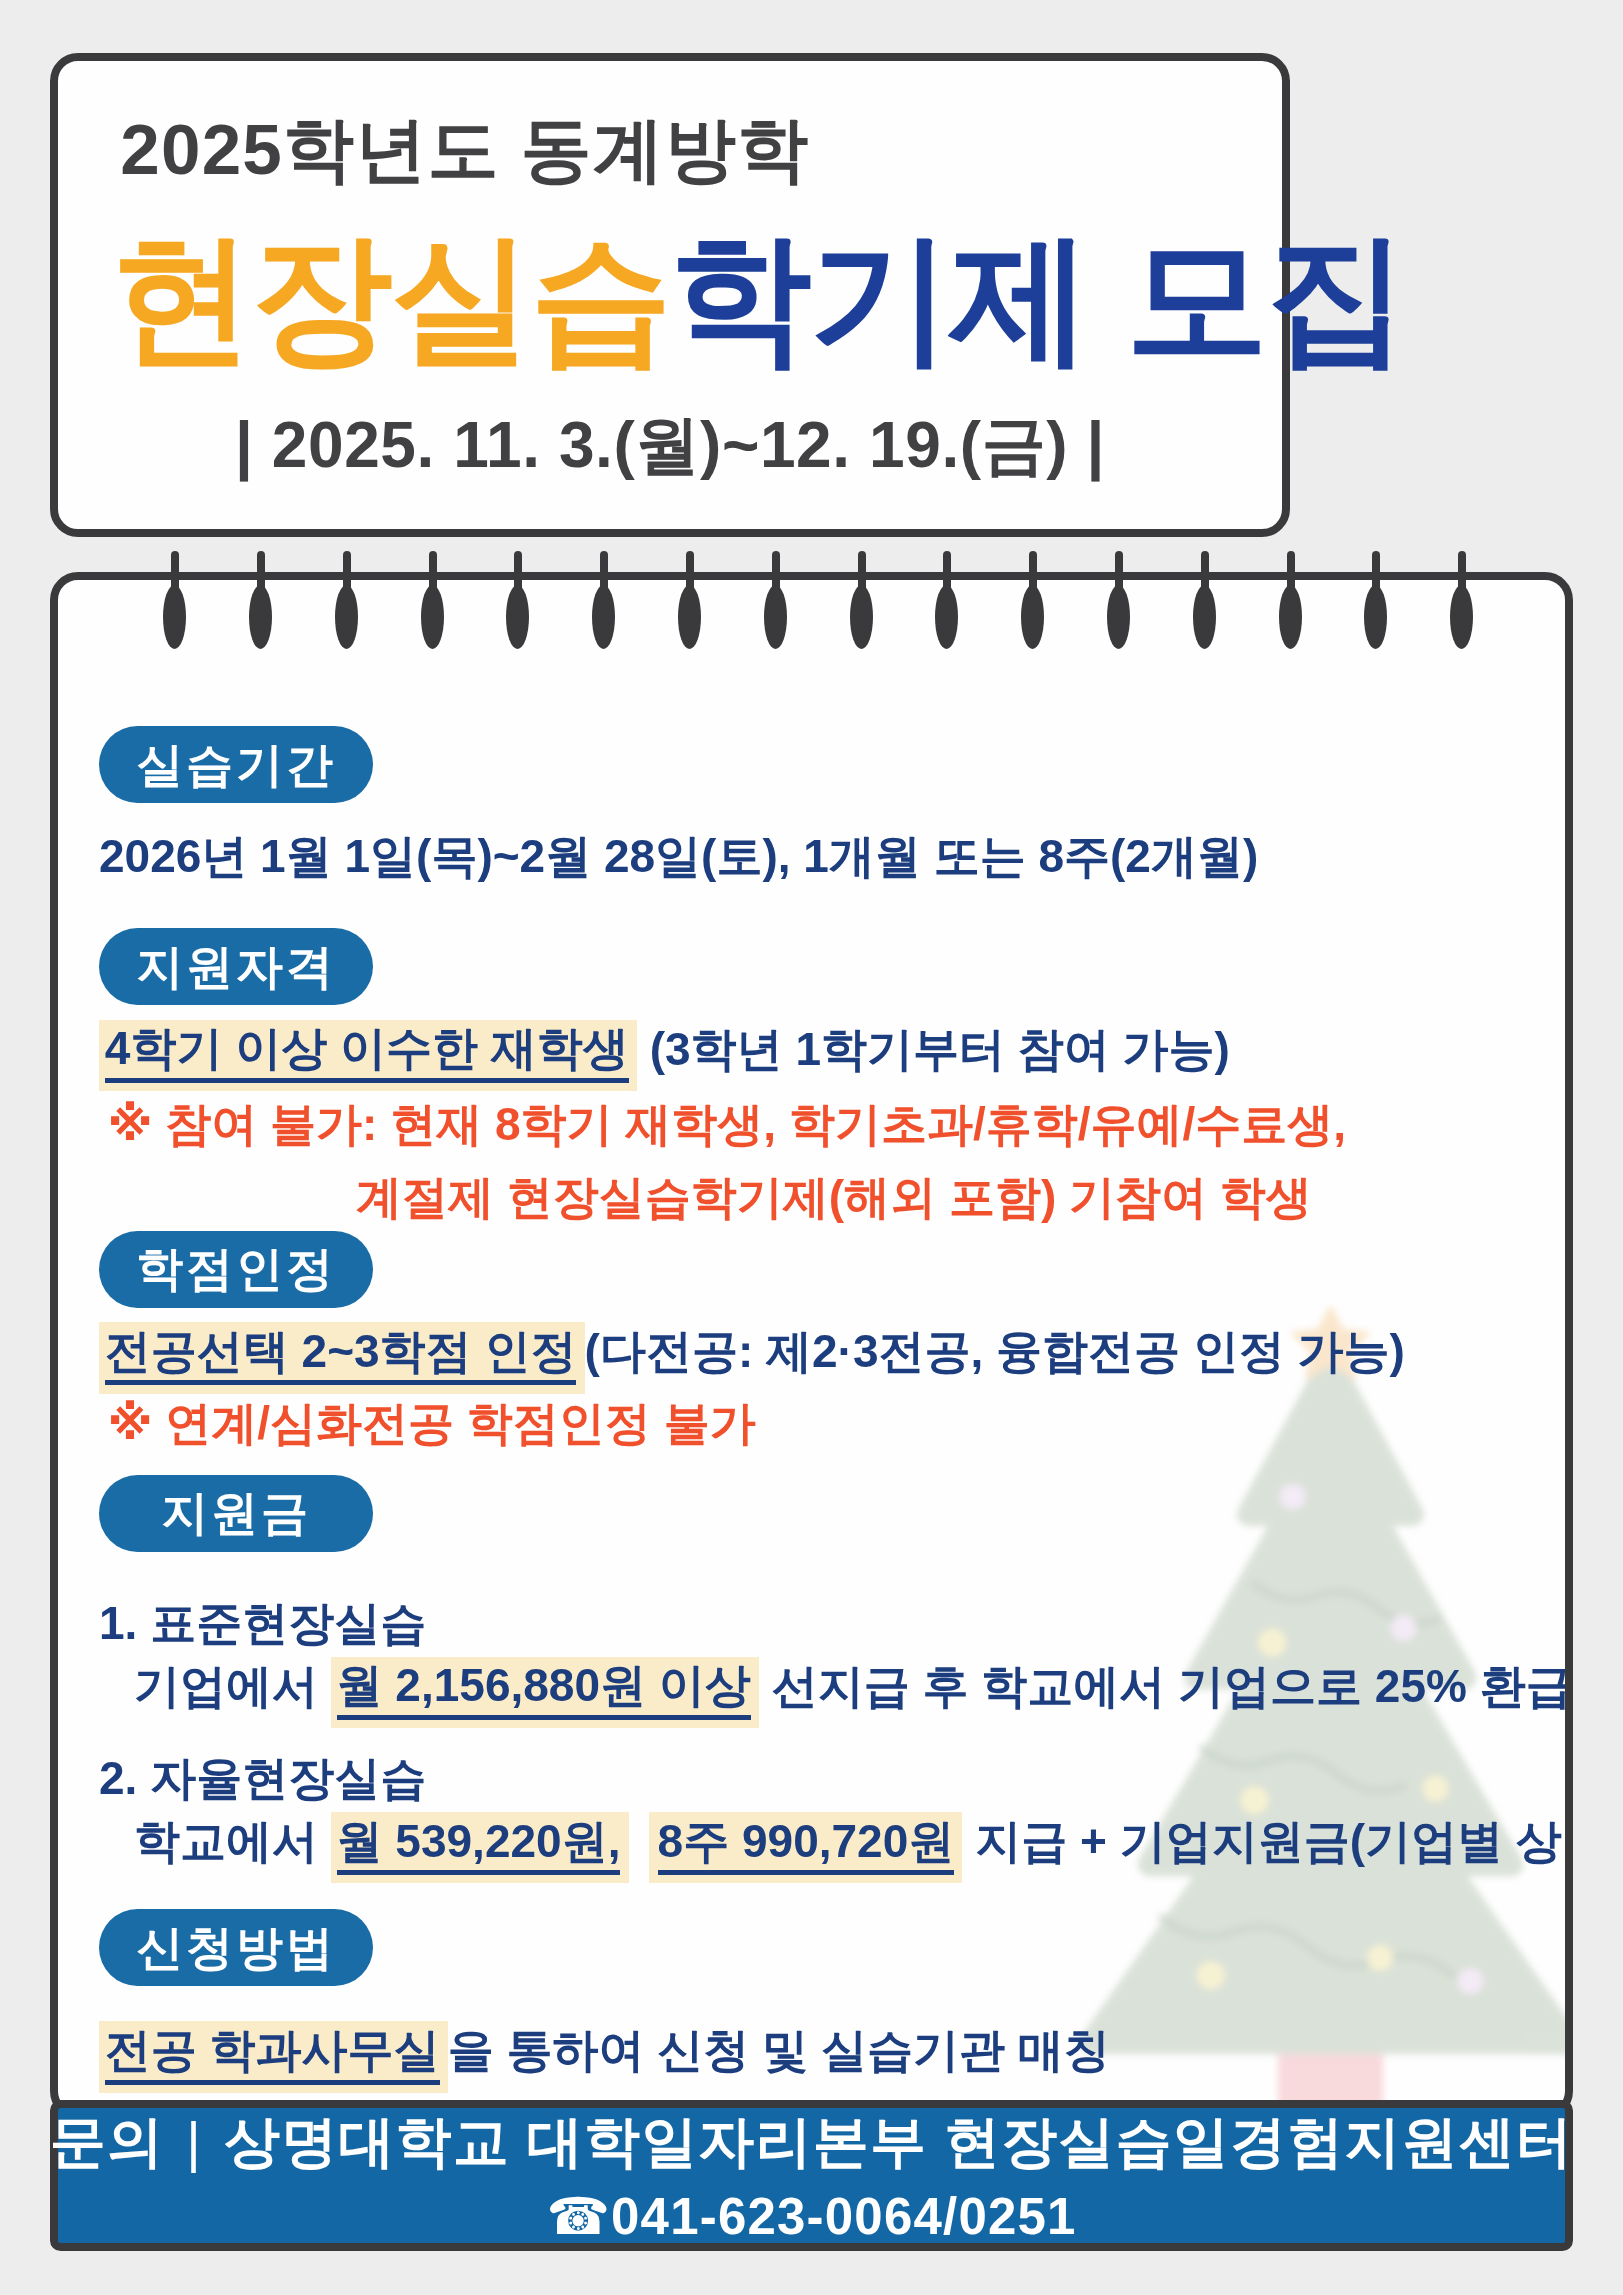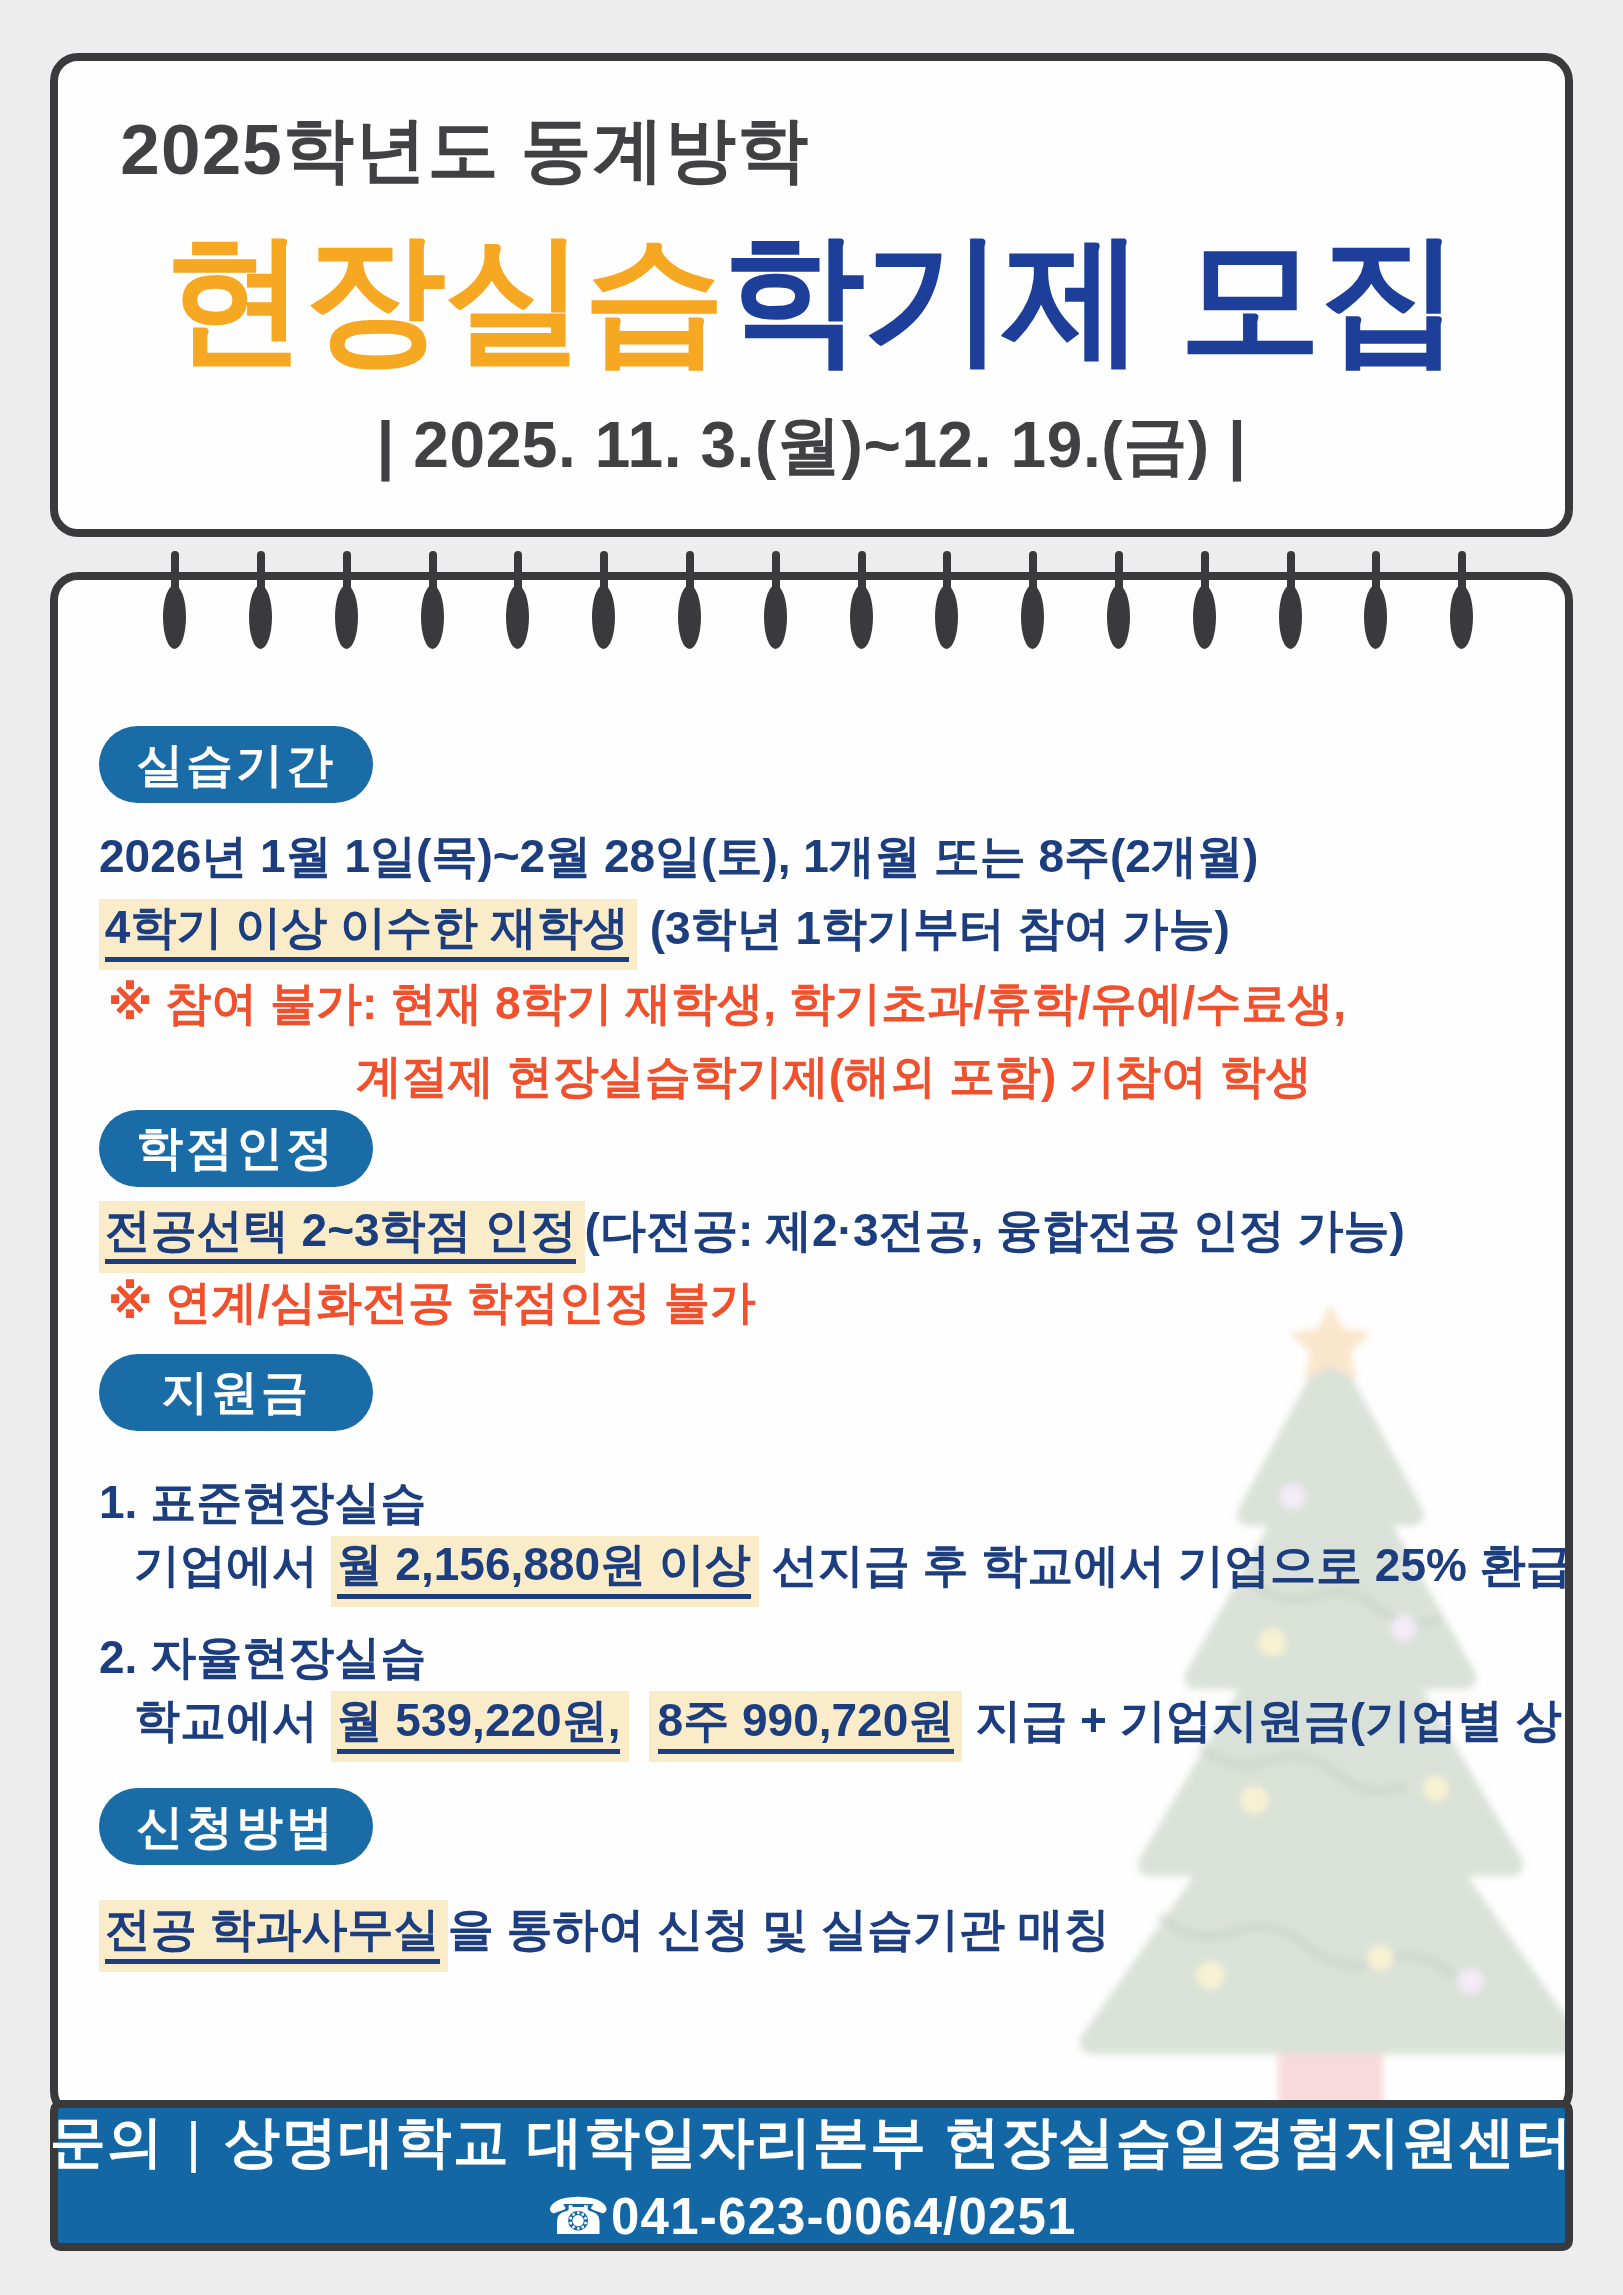--- a/index.html
+++ b/index.html
@@ -4,21 +4,21 @@
 <style>
   html, body { margin:0; padding:0; background:#ededee; }
   .page {
     position:relative; width:1623px; height:2295px; overflow:hidden;
     background:var(--page_bg, #ededee);
     font-family:"Liberation Sans","DejaVu Sans",sans-serif;
   }
 
   
   .header-card {
-    position:absolute; left:50px; top:53px; width:1523px; height:484px;
+    position:absolute; left:50px; top:53px; width:1240px; height:484px;
     box-sizing:border-box; background:var(--card_bg,#fefefe);
     border:8.2px solid var(--card_border,#3a3a3c); border-radius:28px;
     display:flex; flex-direction:column; padding:42px 53px 29px 53px;
   }
   .eyebrow {
     font-size:71px; font-weight:800; color:var(--dark_text,#414144);
     letter-spacing:1.2px; padding-left:9.3px; white-space:nowrap;
   }
   .main-title {
     margin-top:24.5px; text-align:center; font-size:142px; font-weight:900;
@@ -204,20 +204,21 @@
         </g>
         <path fill="#f6cf9b" d="M460,0 L482,42 L530,48 L495,82 L504,130 L460,106 L416,130 L425,82 L390,48 L438,42 Z"></path>
       </g>
     </svg>
 
     <div class="content">
 
       <div class="badge-row"><span class="badge">실습기간</span></div>
       <div class="line" style="margin-top:26px;">2026년 1월 1일(목)~2월 28일(토), 1개월 또는 8주(2개월)</div>
 
+      <div class="badge-row" style="margin-top:44px;"><span class="badge">지원자격</span></div>
       <div class="line" style="margin-top:14.6px;">
         <span class="hl"><span class="u">4학기 이상 이수한 재학생</span></span><span> (3학년 1학기부터 참여 가능)</span>
       </div>
       <div class="line note indent-s" style="margin-top:5.8px;">※ 참여 불가: 현재 8학기 재학생, 학기초과/휴학/유예/수료생,</div>
       <div class="line note indent-2" style="margin-top:17.5px;">계절제 현장실습학기제(해외 포함) 기참여 학생</div>
 
       <div class="badge-row" style="margin-top:5.8px;"><span class="badge">학점인정</span></div>
       <div class="line" style="margin-top:14.6px;">
         <span class="hl"><span class="u">전공선택 2~3학점 인정</span></span><span>(다전공: 제2·3전공, 융합전공 인정 가능)</span>
       </div>

